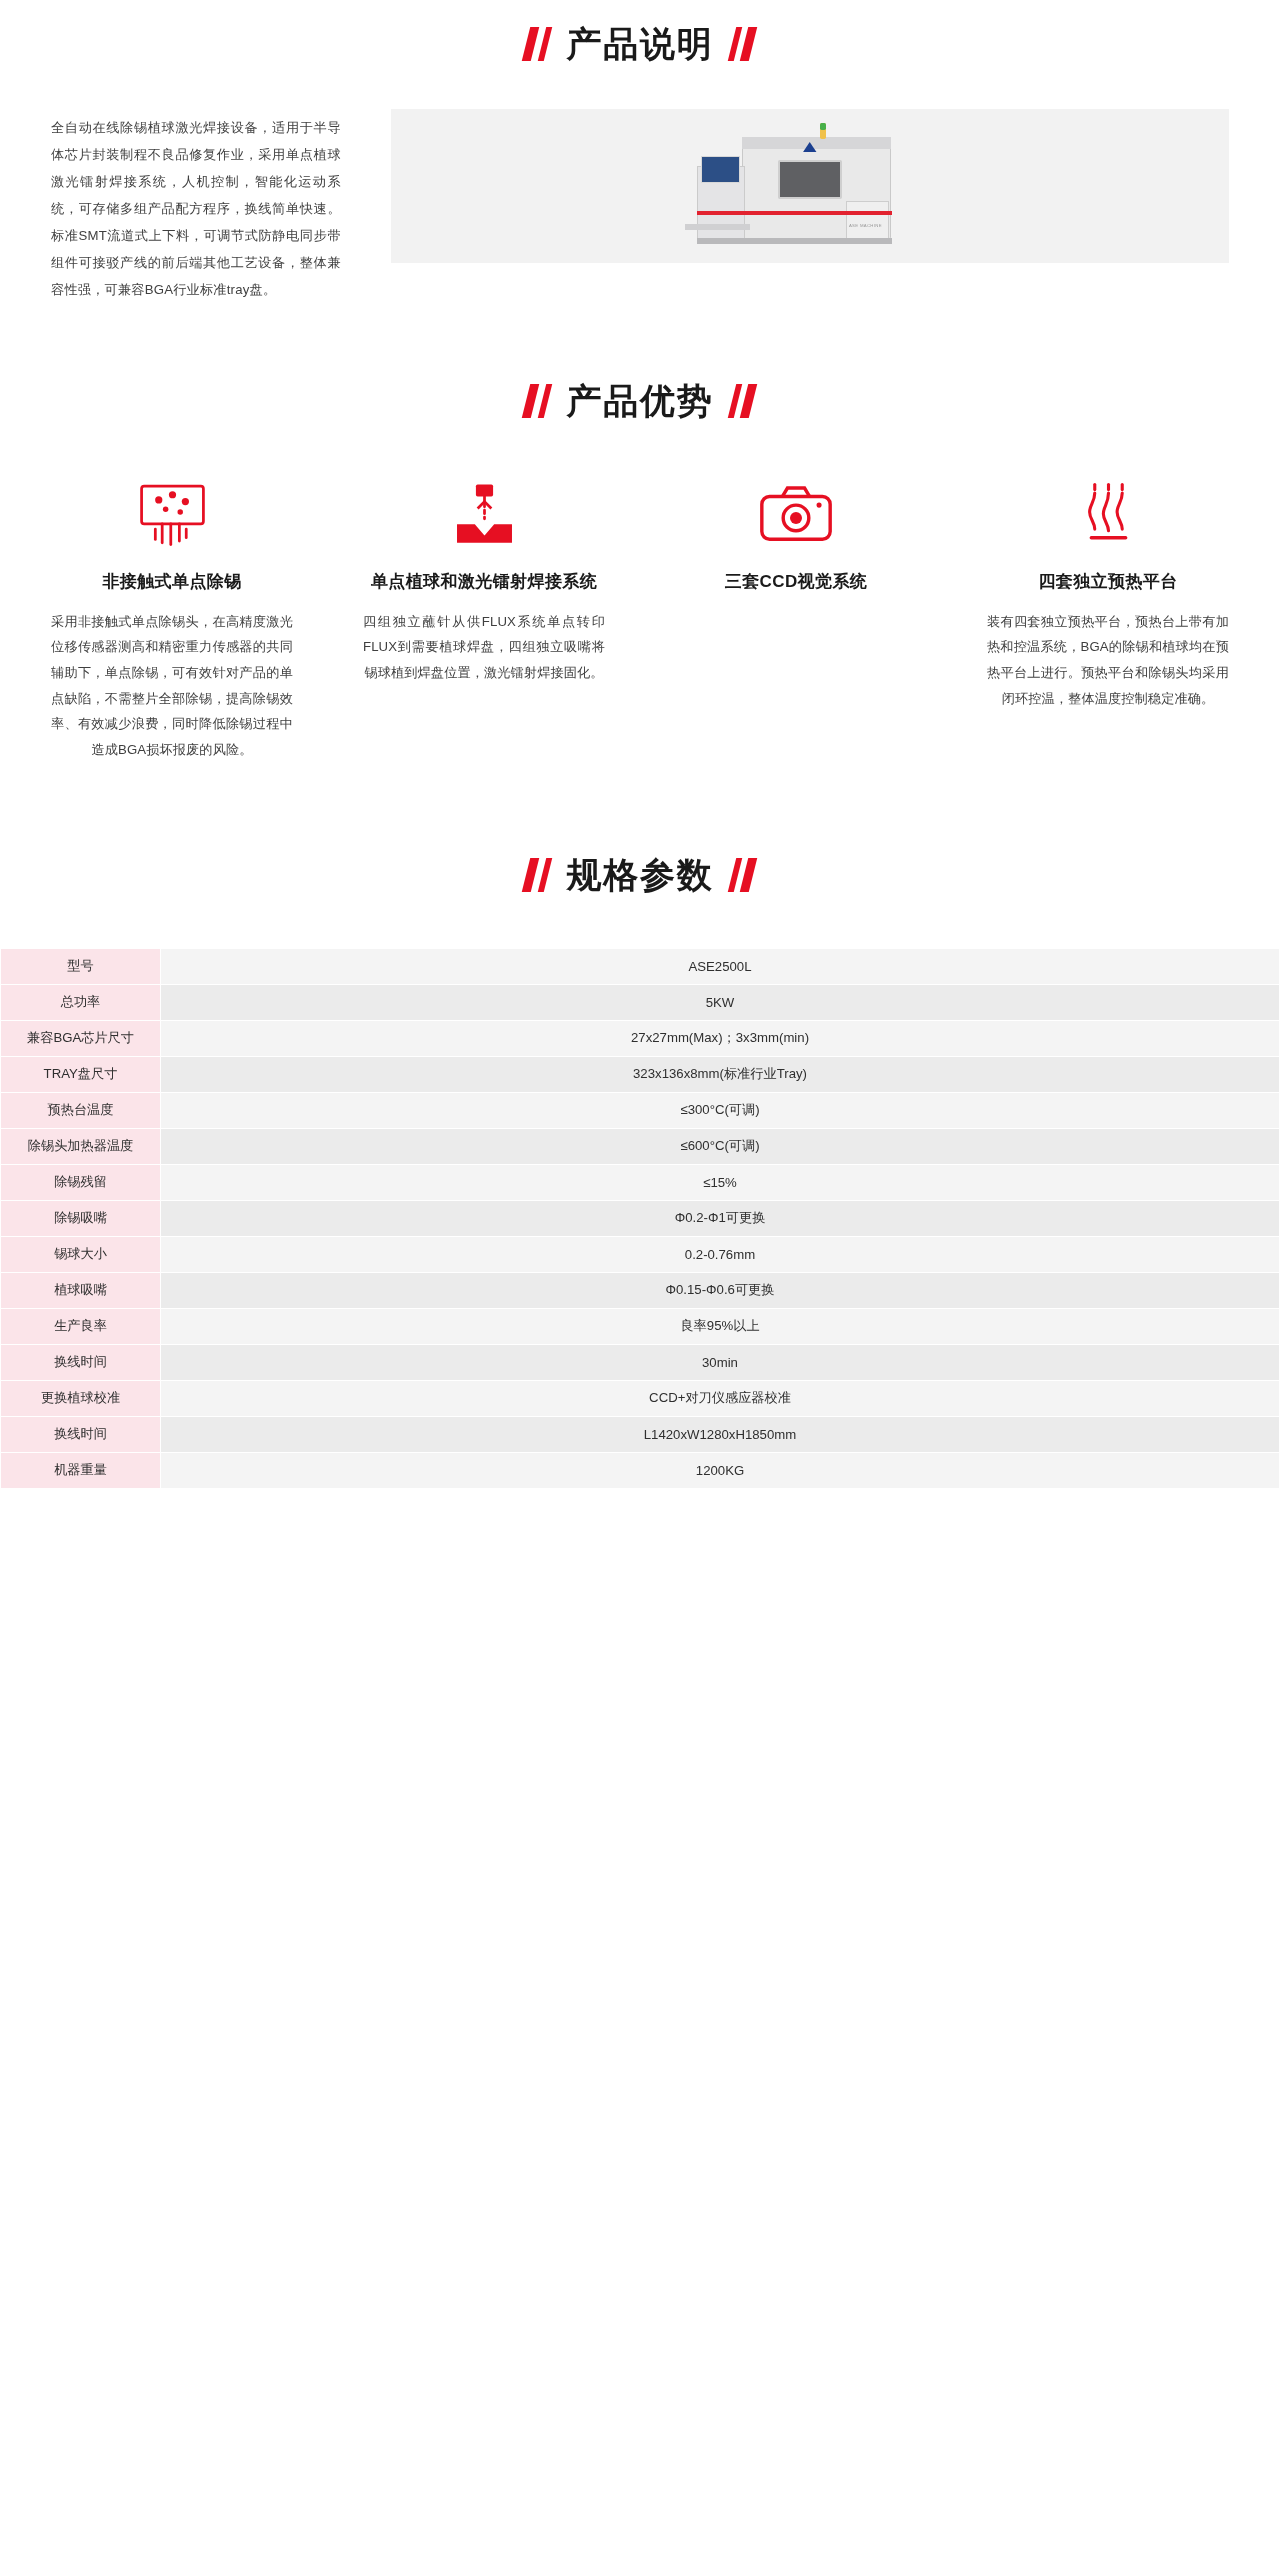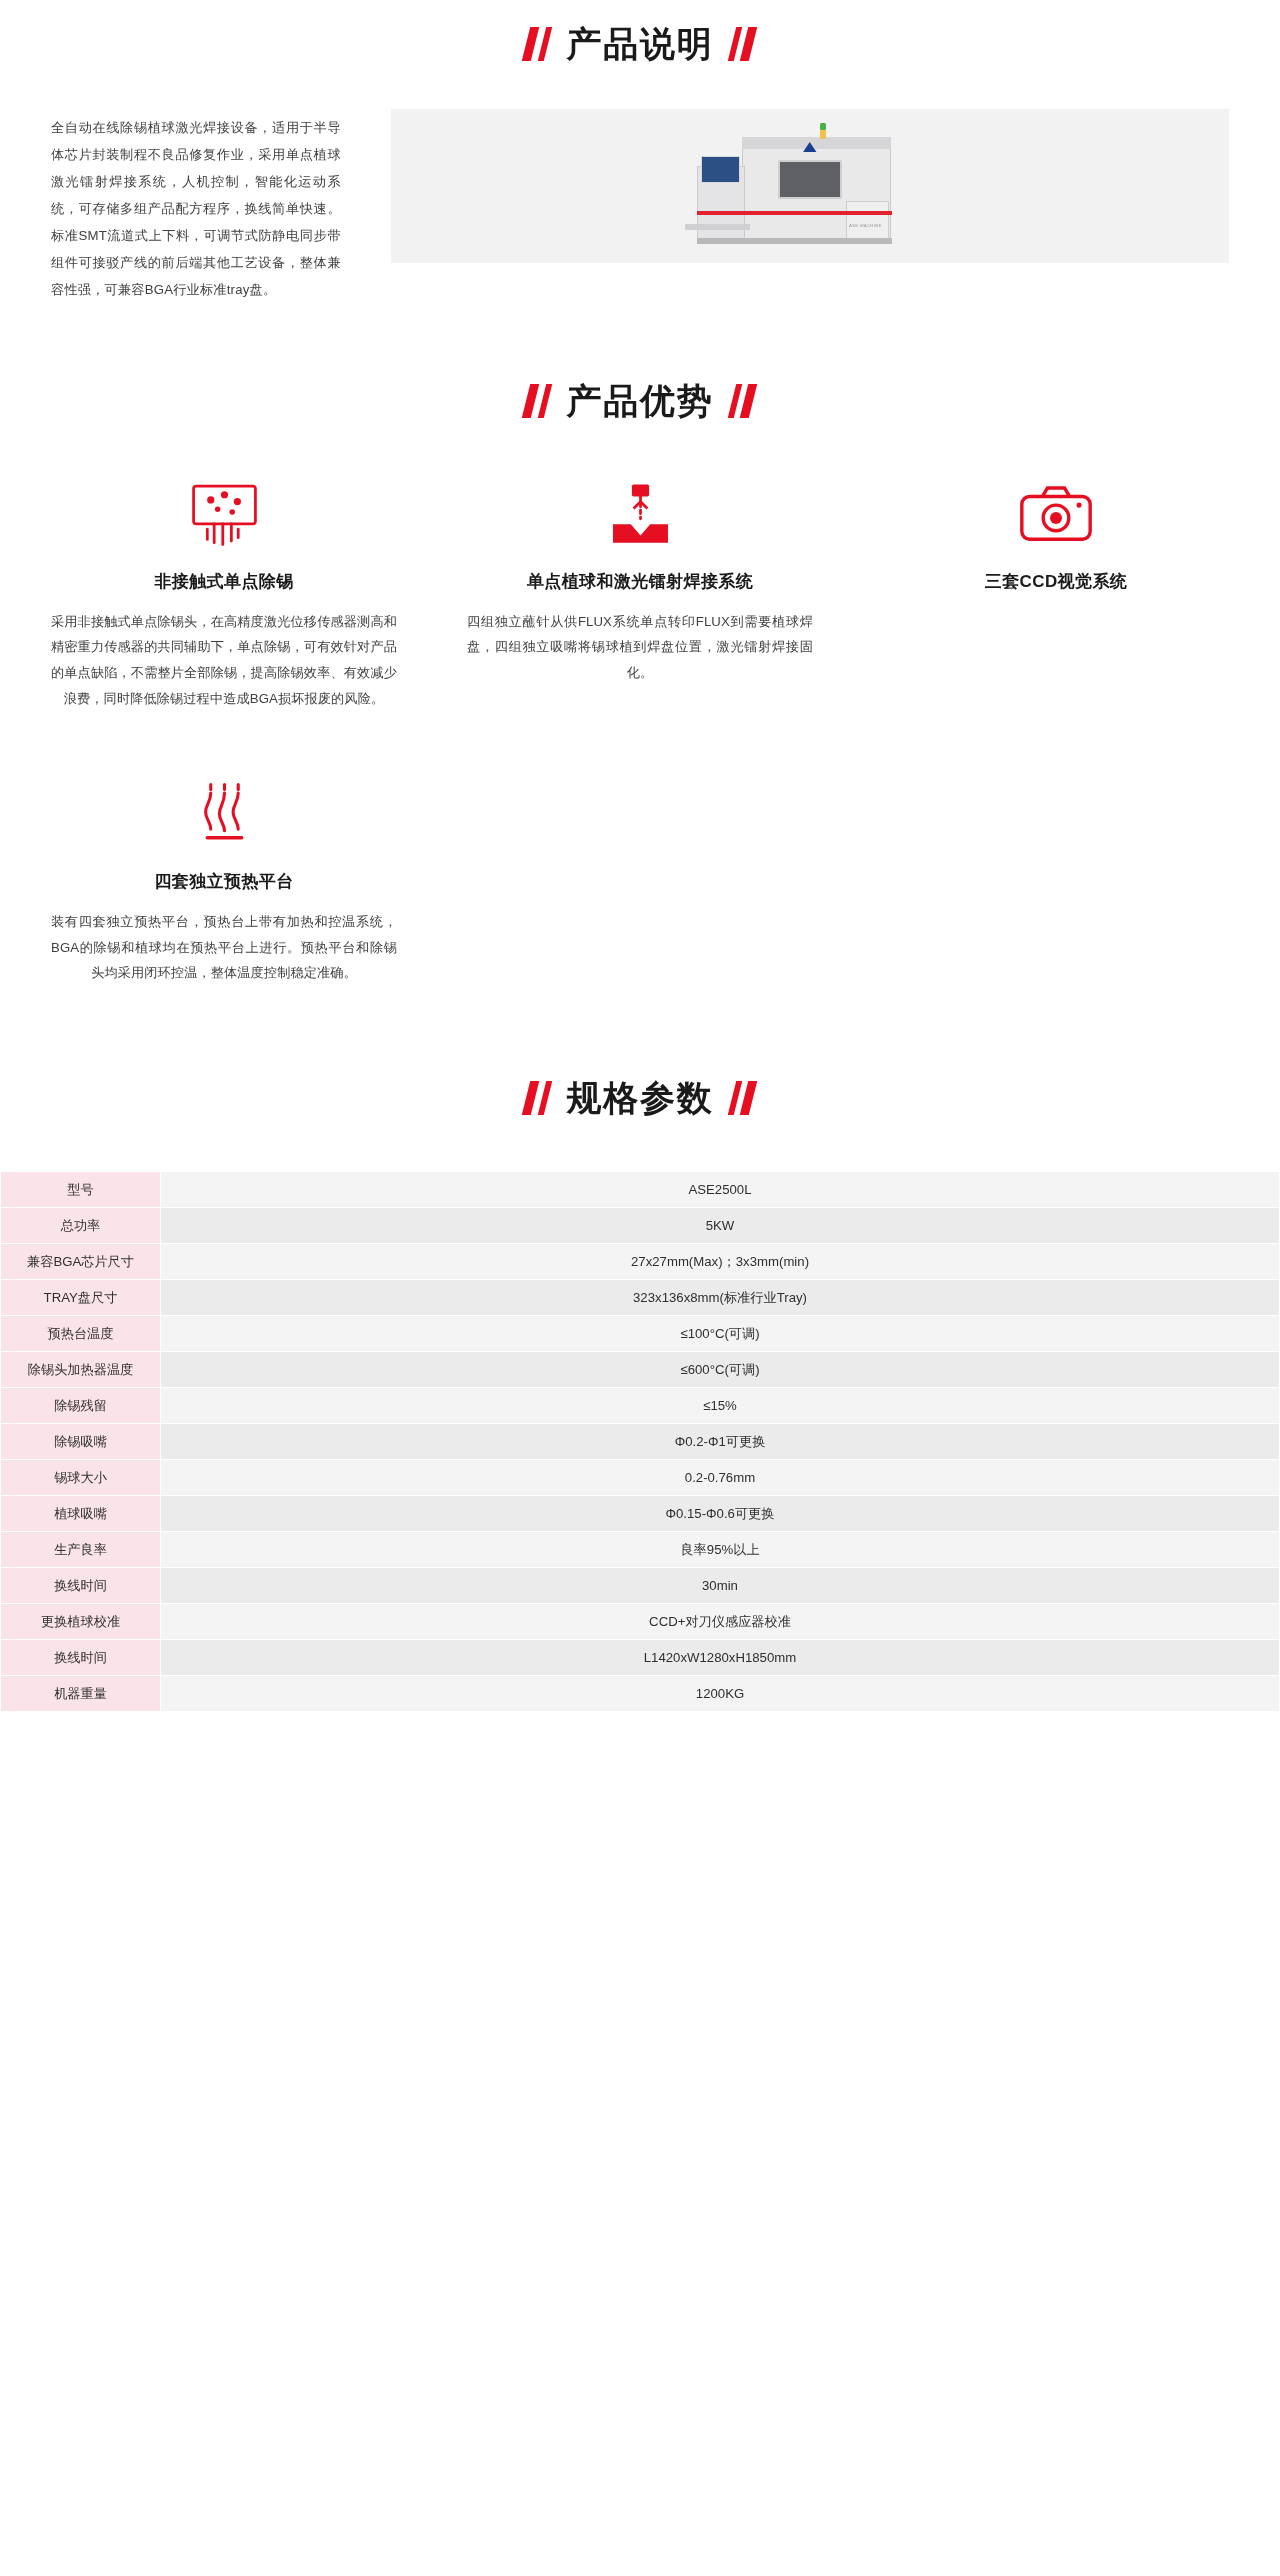--- a/index.html
+++ b/index.html
@@ -189,21 +189,21 @@
     color: #9a9a9a;
     letter-spacing: 0.3px;
   }
 
   
   .adv-section { margin-top: 80px; }
   .adv-grid {
     margin-top: 60px;
     padding: 0 51px;
     display: grid;
-    grid-template-columns: 1fr 1fr 1fr;
+    grid-template-columns: 1fr 1fr 1fr 1fr;
     column-gap: 70px;
     row-gap: 67px;
   }
   .adv-item { text-align: center; }
   .adv-icon {
     height: 73px;
     display: flex;
     align-items: center;
     justify-content: center;
     margin-bottom: 19px;
@@ -398,21 +398,21 @@
         <tr>
           <td class="k">兼容BGA芯片尺寸</td>
           <td class="v">27x27mm(Max)；3x3mm(min)</td>
         </tr>
         <tr>
           <td class="k">TRAY盘尺寸</td>
           <td class="v">323x136x8mm(标准行业Tray)</td>
         </tr>
         <tr>
           <td class="k">预热台温度</td>
-          <td class="v">≤100°C(可调)</td>
+          <td class="v">≤300°C(可调)</td>
         </tr>
         <tr>
           <td class="k">除锡头加热器温度</td>
           <td class="v">≤600°C(可调)</td>
         </tr>
         <tr>
           <td class="k">除锡残留</td>
           <td class="v">≤15%</td>
         </tr>
         <tr>

